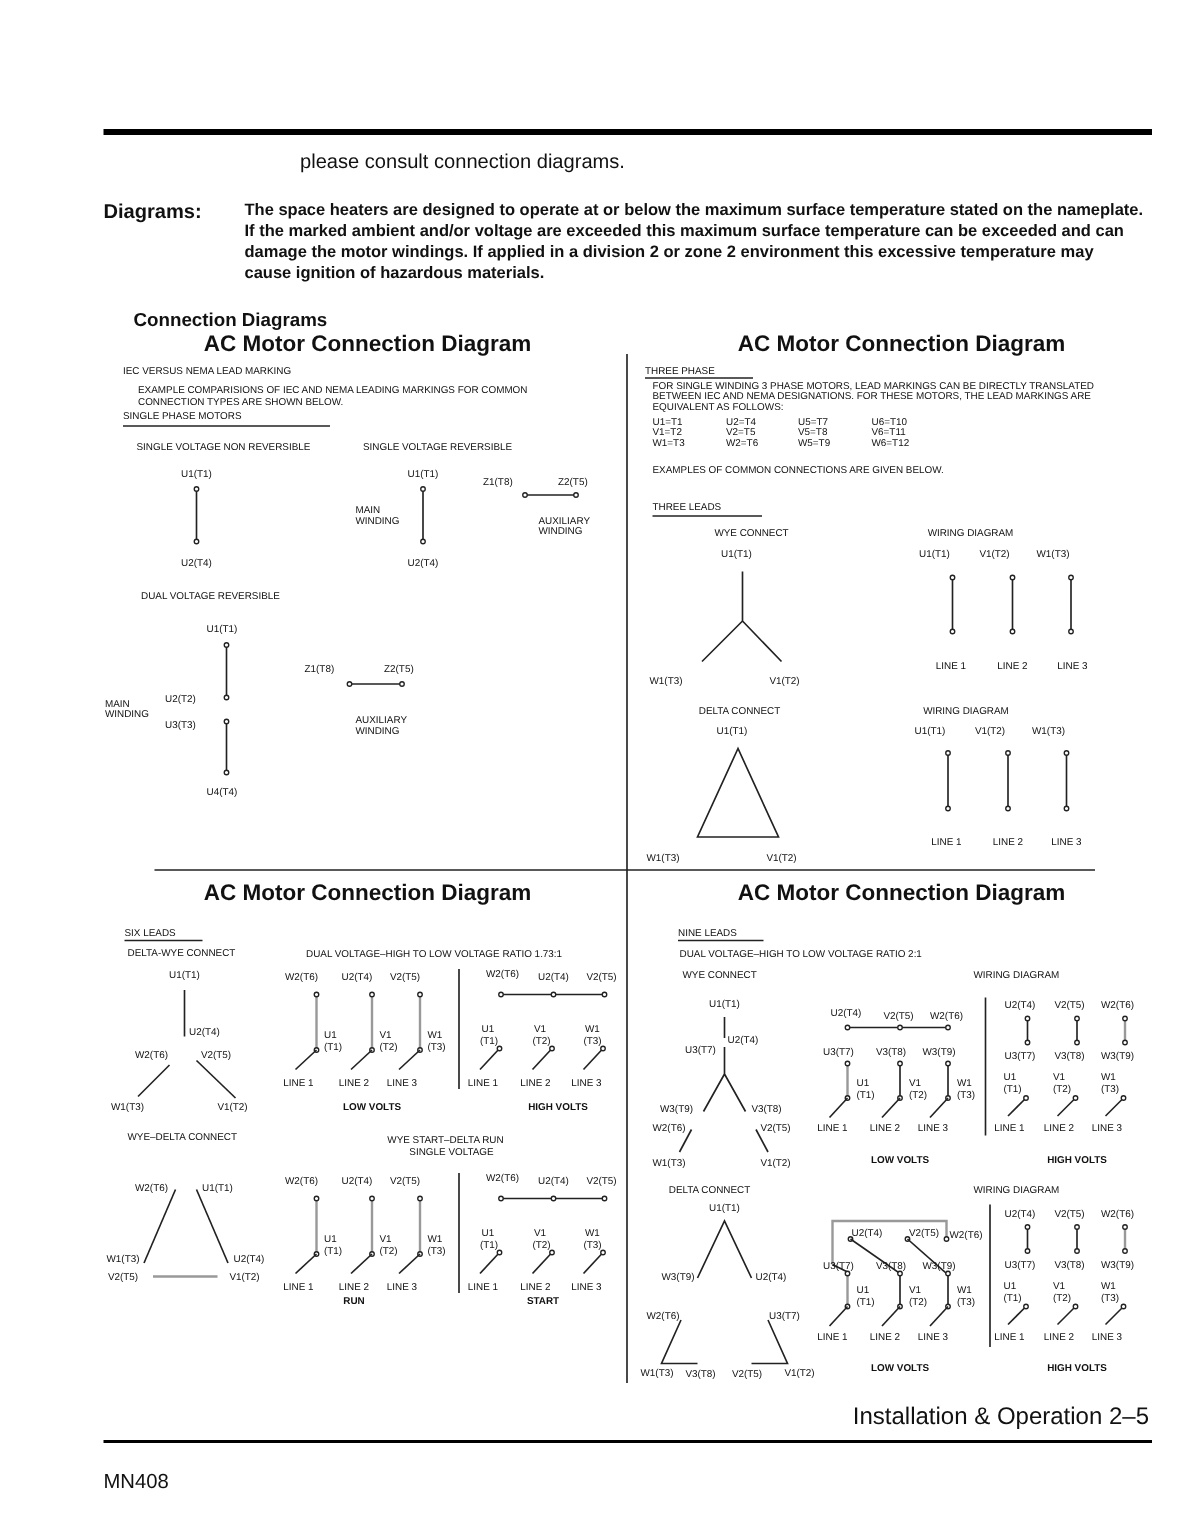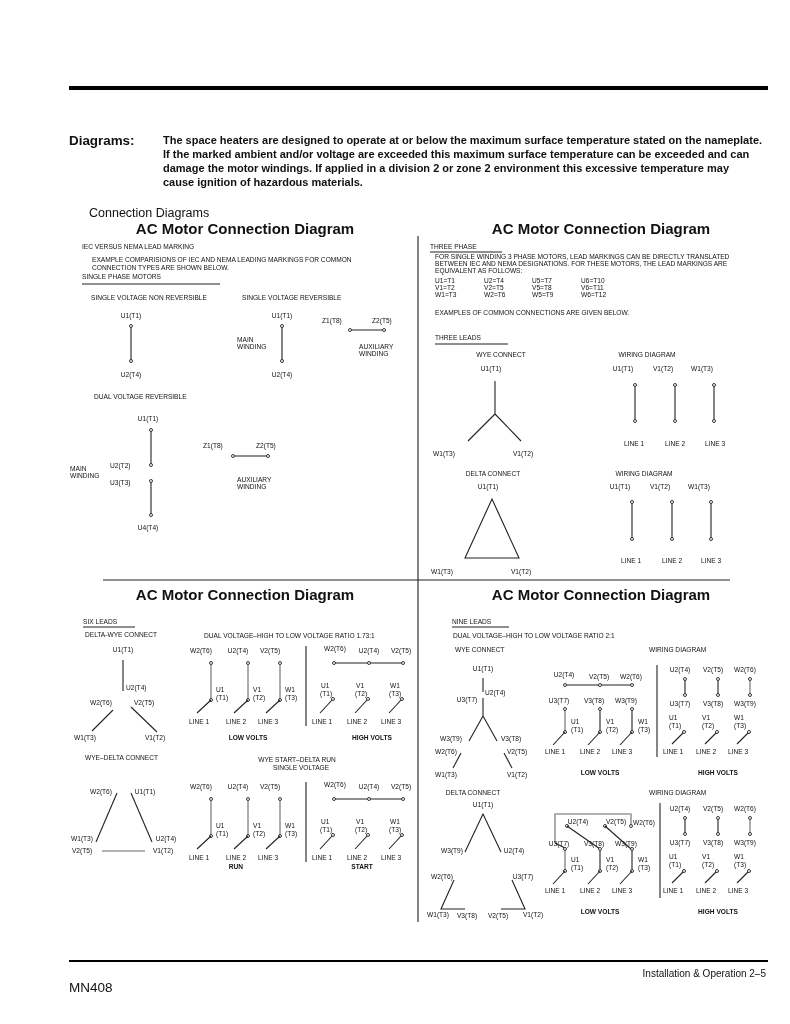--- a/index.html
+++ b/index.html
@@ -4,38 +4,39 @@
 <style>
   html,body{margin:0;padding:0;background:#fff;}
   body{width:790px;height:1024px;position:relative;overflow:hidden;font-family:"Liberation Sans",sans-serif;color:#111;}
   .abs{position:absolute;}
   .topbar{left:69px;top:86px;width:699px;height:4px;background:#000;}
   .botbar{left:69px;top:960px;width:699px;height:2px;background:#000;}
   .note{left:163px;top:101px;font-size:13.4px;line-height:14px;}
   .note .indent{padding-left:37px;}
   .caution-label{left:69px;top:133px;font-size:13.4px;font-weight:bold;}
   .caution-text{left:163px;top:133px;width:600px;font-size:11px;font-weight:bold;line-height:14px;}
-  .section-title{left:89px;top:206px;font-size:12.5px;font-weight:normal;}
+  .section-title{left:89px;top:206px;font-size:12.5px;font-weight:bold;}
   .foot-left{left:69px;top:980px;font-size:13.5px;}
-  .foot-right{right:24px;top:968px;font-size:10px;}
+  .foot-right{right:24px;top:936px;font-size:16px;}
   svg#diagrams{position:absolute;left:0;top:0;}
   svg text{font-family:"Liberation Sans",sans-serif;fill:#111;}
   .d-title{font-size:15px;font-weight:bold;}
   .s{font-size:6.6px;}
   .sb{font-size:6.6px;font-weight:bold;}
   .ln{stroke:#222;stroke-width:1.1;fill:none;}
   .lg{stroke:#999;stroke-width:1.6;fill:none;}
   .dot{fill:#fff;stroke:#222;stroke-width:0.9;}
 </style>
 </head>
 <body>
 
 <div class="abs topbar"></div>
 
 <div class="abs note">
+  <div class="indent">please consult connection diagrams.</div>
 </div>
 <div class="abs caution-label">Diagrams:</div>
 <div class="abs caution-text">The space heaters are designed to operate at or below the maximum surface temperature stated on the nameplate.  If the marked ambient and/or voltage are exceeded this maximum surface temperature can be exceeded and can damage the motor windings.  If applied in a division 2 or zone 2 environment this excessive temperature may cause ignition of hazardous materials.</div>
 <div class="abs section-title">Connection Diagrams</div>
 
 <svg id="diagrams" width="790" height="1024">
 
   <line x1="418" y1="236" x2="418" y2="922" class="ln"></line>
   <line x1="103" y1="580" x2="730" y2="580" class="ln"></line>
 

